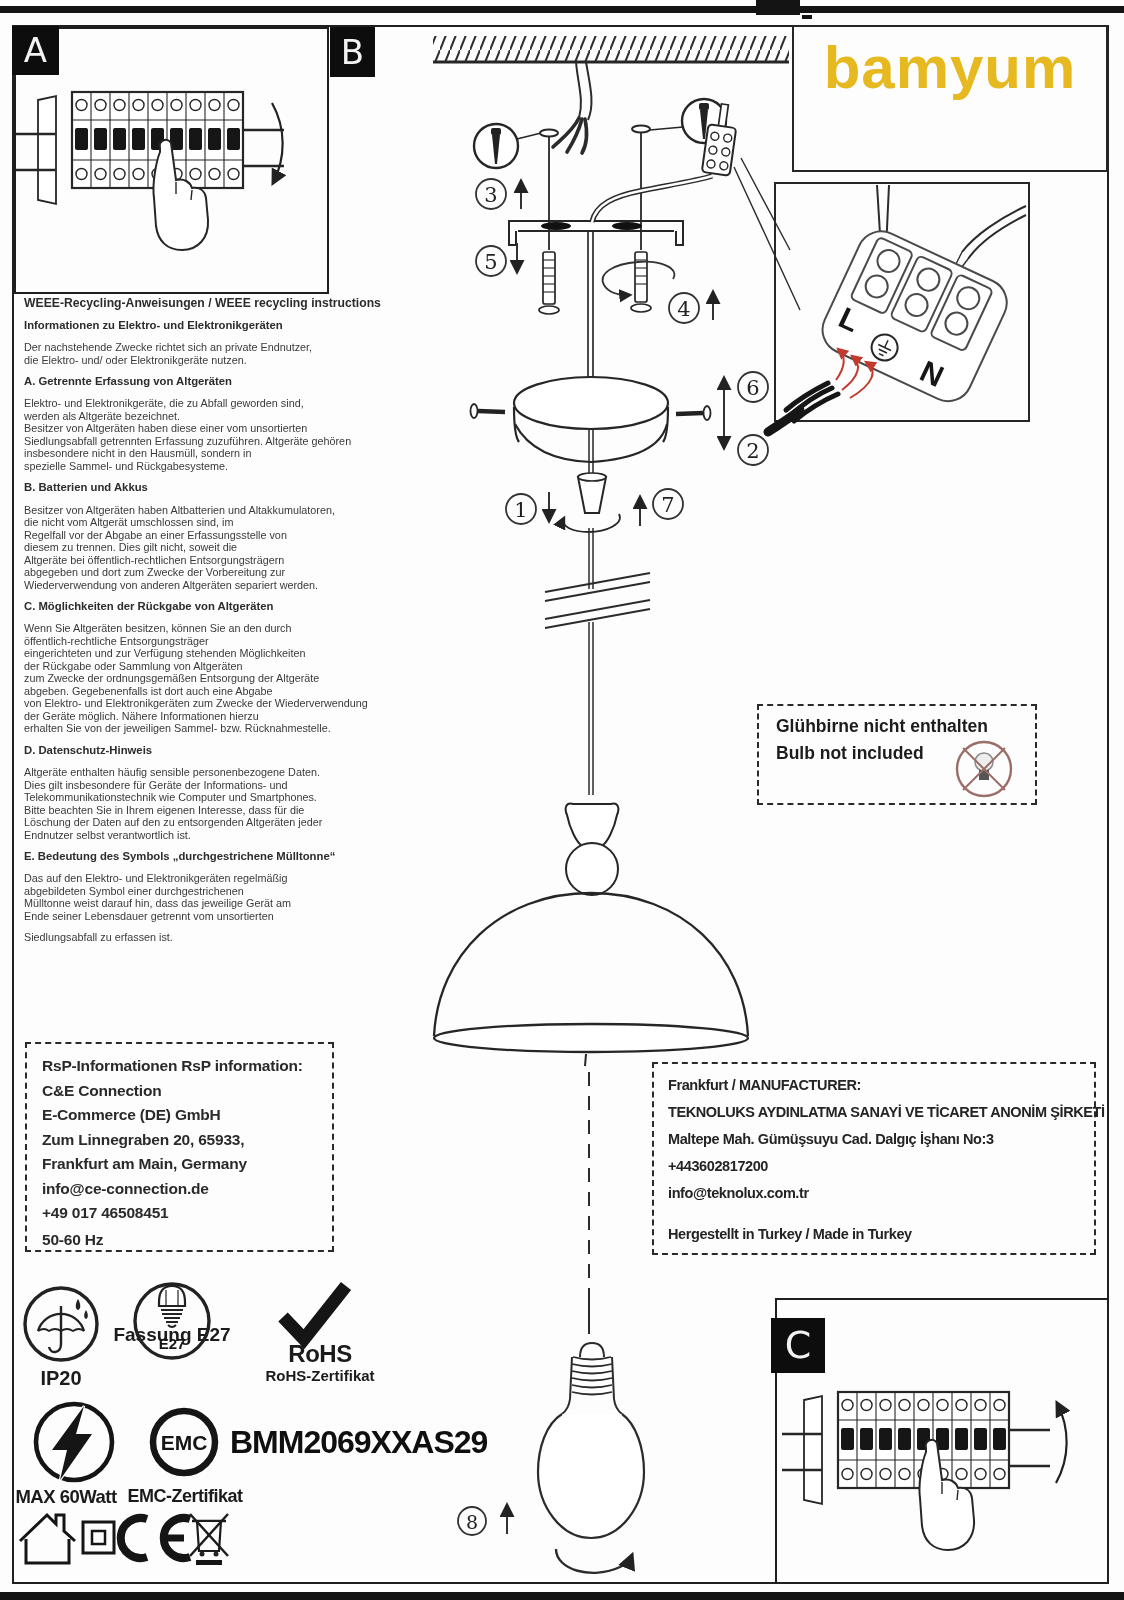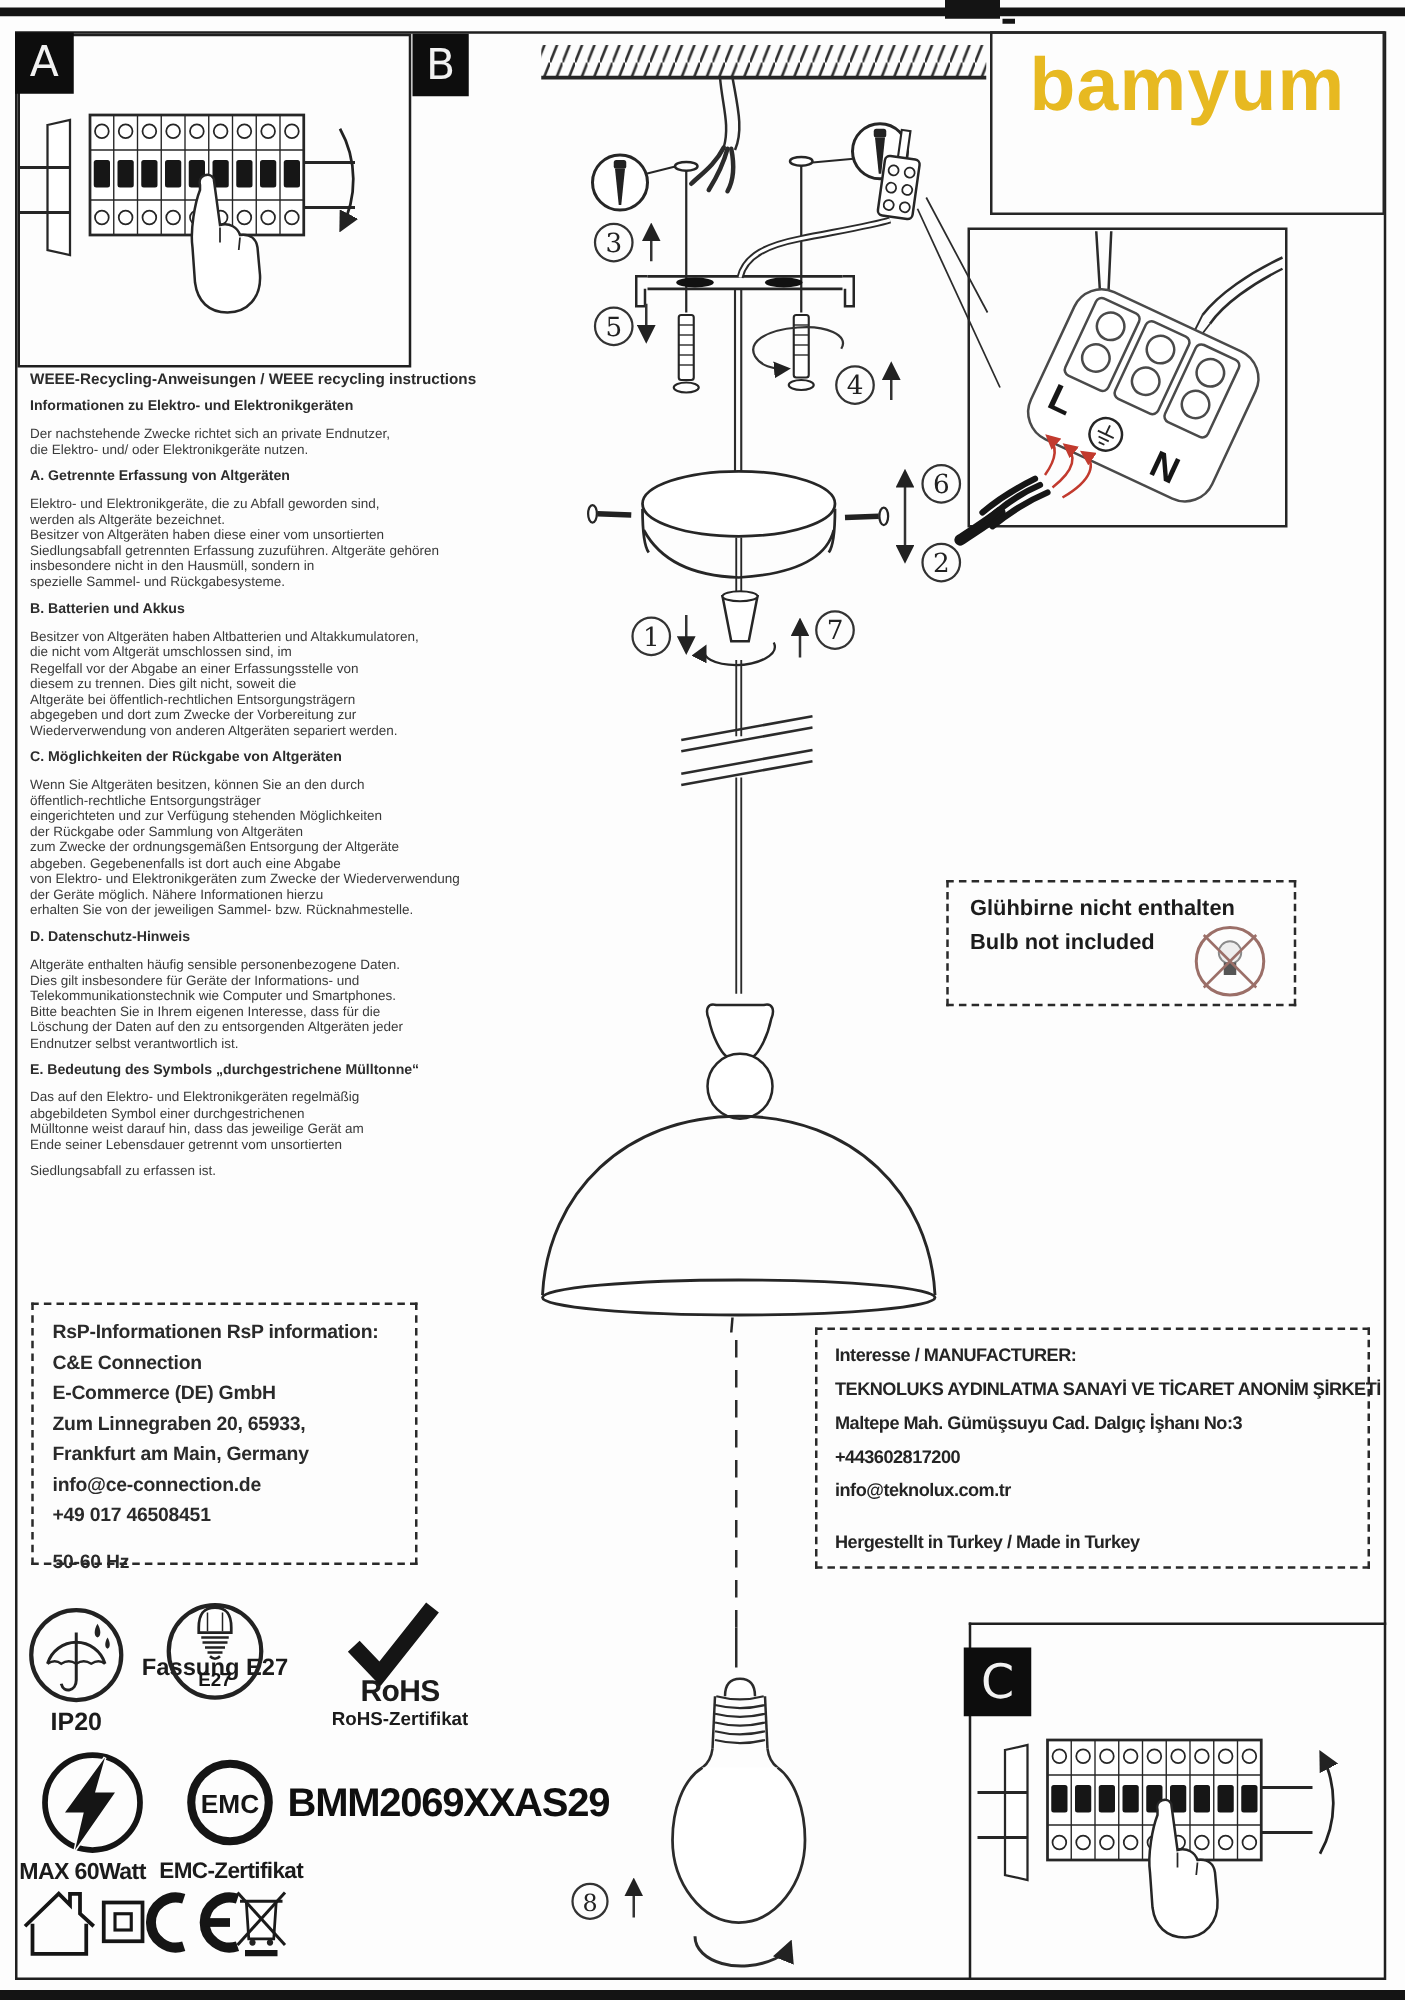--- a/index.html
+++ b/index.html
@@ -101,27 +101,27 @@
 
   <div class="abs dash" style="left:25px;top:1042px;width:305px;height:206px;">
     <div class="rsp" style="margin:10px 0 0 15px;">
       <div>RsP-Informationen RsP information:</div>
       <div>C&amp;E Connection</div>
       <div>E-Commerce (DE) GmbH</div>
       <div>Zum Linnegraben 20, 65933,</div>
       <div>Frankfurt am Main, Germany</div>
       <div>info@ce-connection.de</div>
       <div>+49 017 46508451</div>
-      <div style="margin-top:12px;">50-60 Hz</div>
+      <div style="margin-top:2px;">50-60 Hz</div>
     </div>
   </div>
 
   <div class="abs dash" style="left:652px;top:1062px;width:440px;height:189px;">
     <div class="man" style="margin:8px 0 0 14px;">
-      <div>Interesse / MANUFACTURER:</div>
+      <div>Frankfurt / MANUFACTURER:</div>
       <div>TEKNOLUKS AYDINLATMA SANAYİ VE TİCARET ANONİM ŞİRKETİ</div>
       <div>Maltepe Mah. Gümüşsuyu Cad. Dalgıç İşhanı No:3</div>
       <div>+443602817200</div>
       <div>info@teknolux.com.tr</div>
       <div style="margin-top:14px;">Hergestellt in Turkey / Made in Turkey</div>
     </div>
   </div>
 
   <div class="abs cert-label" style="left:21px;top:1367px;width:80px;font-size:20px;">IP20</div>
   <div class="abs cert-label" style="left:112px;top:1324px;width:120px;font-size:19px;">Fassung E27</div>

